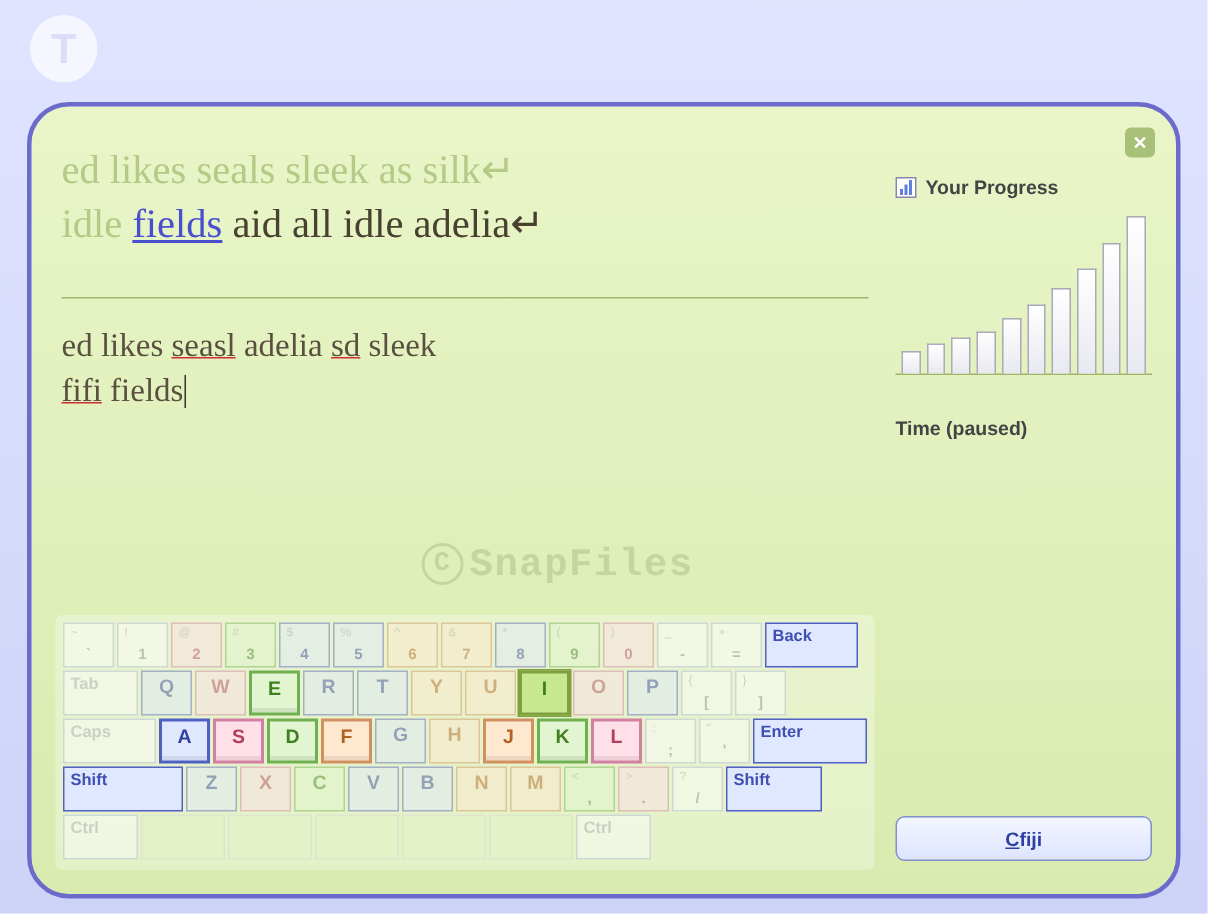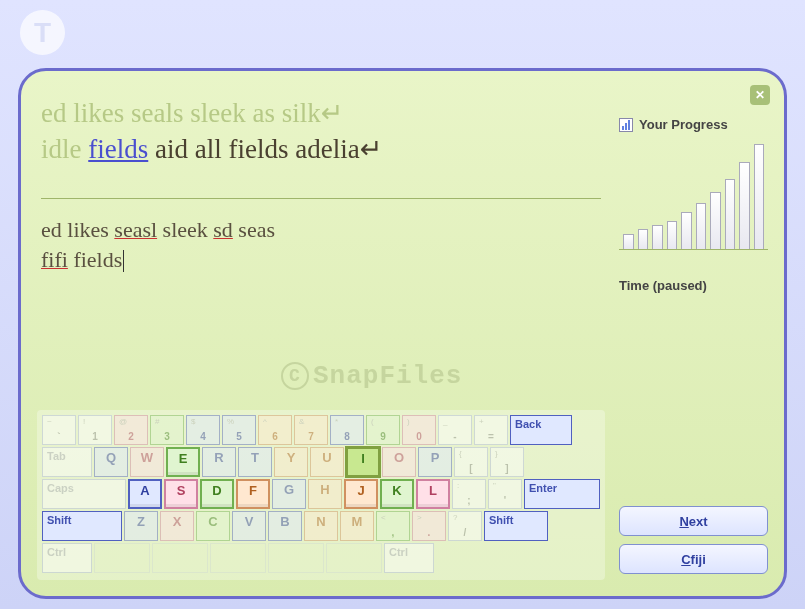--- a/index.html
+++ b/index.html
@@ -34,21 +34,21 @@
 .key.c-blue { background: #e0e8ff; border-color: #5060c0; color: #3040a0; }
 .key.c-pink { background: #ffe0e8; border-color: #d080a0; color: #b04060; }
 .key.c-green { background: #e0f5d0; border-color: #70b050; color: #408020; }
 .key.c-yellow { background: #fff5d0; border-color: #d0b060; color: #a08030; }
 .key.c-orange { background: #ffe8d0; border-color: #d09060; color: #b06020; }
 .key.label-key { font-size: 11px; font-weight: bold; color: #4050b0; align-items: flex-start; justify-content: flex-start; }
 .key.label-key.dim { color: #aab; }
 .key.hi { background: #c8e890; border-color: #80a040; box-shadow: 0 0 0 1px #80a040; }
 .key.w-back { width: 62px; }
 .key.w-tab { width: 50px; }
-.key.w-caps { width: 84px; }
+.key.w-caps { width: 62px; }
 .key.w-enter { width: 76px; }
 .key.w-shift-l { width: 80px; }
 .key.w-shift-r { width: 64px; }
 .key.w-ctrl { width: 50px; }
 .key.w-space { flex: 1; }
 .key.w-blank { width: 56px; background: transparent; border-color: rgba(176,184,224,0.4); }
 .right { width: 195px; display: flex; flex-direction: column; padding-top: 30px; }
 .section-label { font-family: Arial; font-size: 13px; font-weight: bold; color: #444; margin-bottom: 8px; display: flex; align-items: center; gap: 6px; }
 .chart-ico { width: 14px; height: 14px; background: #fff; border: 1px solid #88a; display: inline-flex; align-items: flex-end; justify-content: center; gap: 1px; padding: 1px; }
 .chart-ico span { width: 2px; background: #6080e0; }
@@ -73,26 +73,26 @@
 <div class="panel">
   <div class="close-btn">✕</div>
 
   <div class="left">
     <div class="text-area">
       <div class="source-text">
         <span class="source-line">
           <span class="done-text">ed likes seals sleek as silk</span><span class="return-sym">↵</span>
         </span>
         <span class="source-line">
-          <span class="done-text">idle </span><span class="current-word">fields</span><span> aid all fields adelia</span><span class="return-sym active">↵</span>
+          <span class="done-text">idle </span><span class="current-word">fields</span><span> aid all idle adelia</span><span class="return-sym active">↵</span>
         </span>
       </div>
       <hr class="hr">
       <div class="typed-text">
-        <span>ed likes </span><span class="err">seasl</span><span> sleek </span><span class="err">sd</span><span> seas</span><br>
+        <span>ed likes </span><span class="err">seasl</span><span> adelia </span><span class="err">sd</span><span> sleek</span><br>
         <span class="err">fifi</span><span> fields</span><span class="cursor"></span>
       </div>
     </div>
 
     <div class="watermark"><span class="c">C</span><span>SnapFiles</span></div>
 
     <div class="keyboard">
       <div class="krow" id="krow1">
           <div class="key dim">
             <span class="top">~</span>
@@ -295,17 +295,16 @@
         <div class="bar" style="height: 42%;"></div>
         <div class="bar" style="height: 52%;"></div>
         <div class="bar" style="height: 64%;"></div>
         <div class="bar" style="height: 80%;"></div>
         <div class="bar" style="height: 96%;"></div>
       </div>
 
     <div class="time-label">Time (paused)</div>
 
     <div class="buttons">
-      <button class="btn"><span class="ul">N</span><span id="next-rest">ext</span></button>
       <button class="btn"><span class="ul">C</span><span id="cancel-rest">fiji</span></button>
     </div>
   </div>
 </div>
 
 </body></html>

